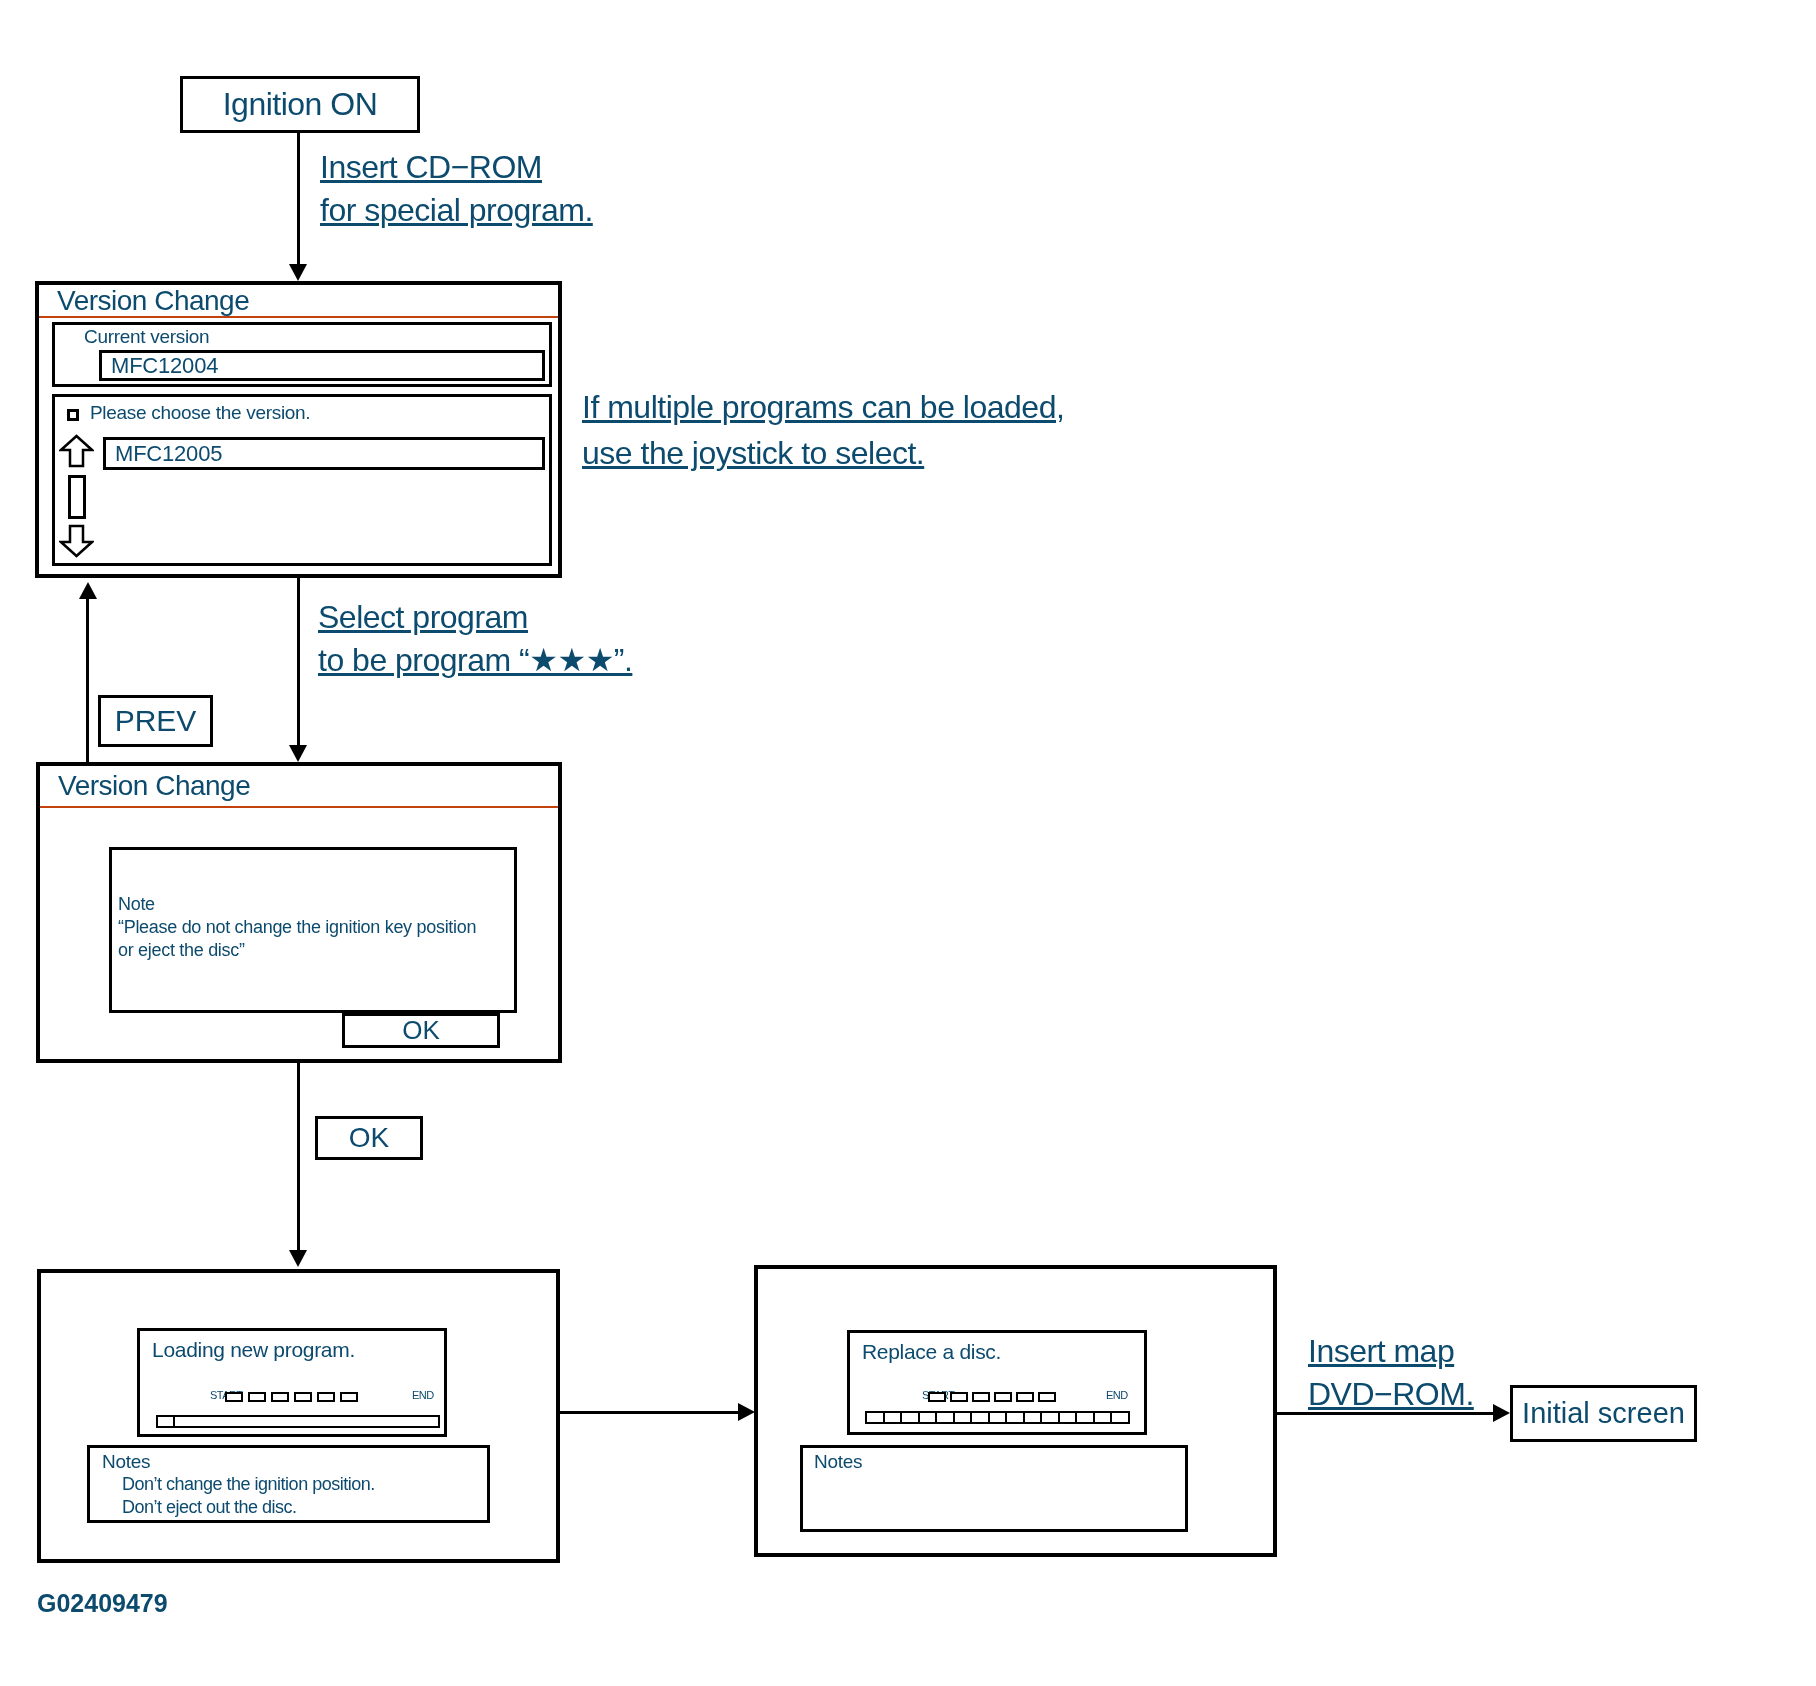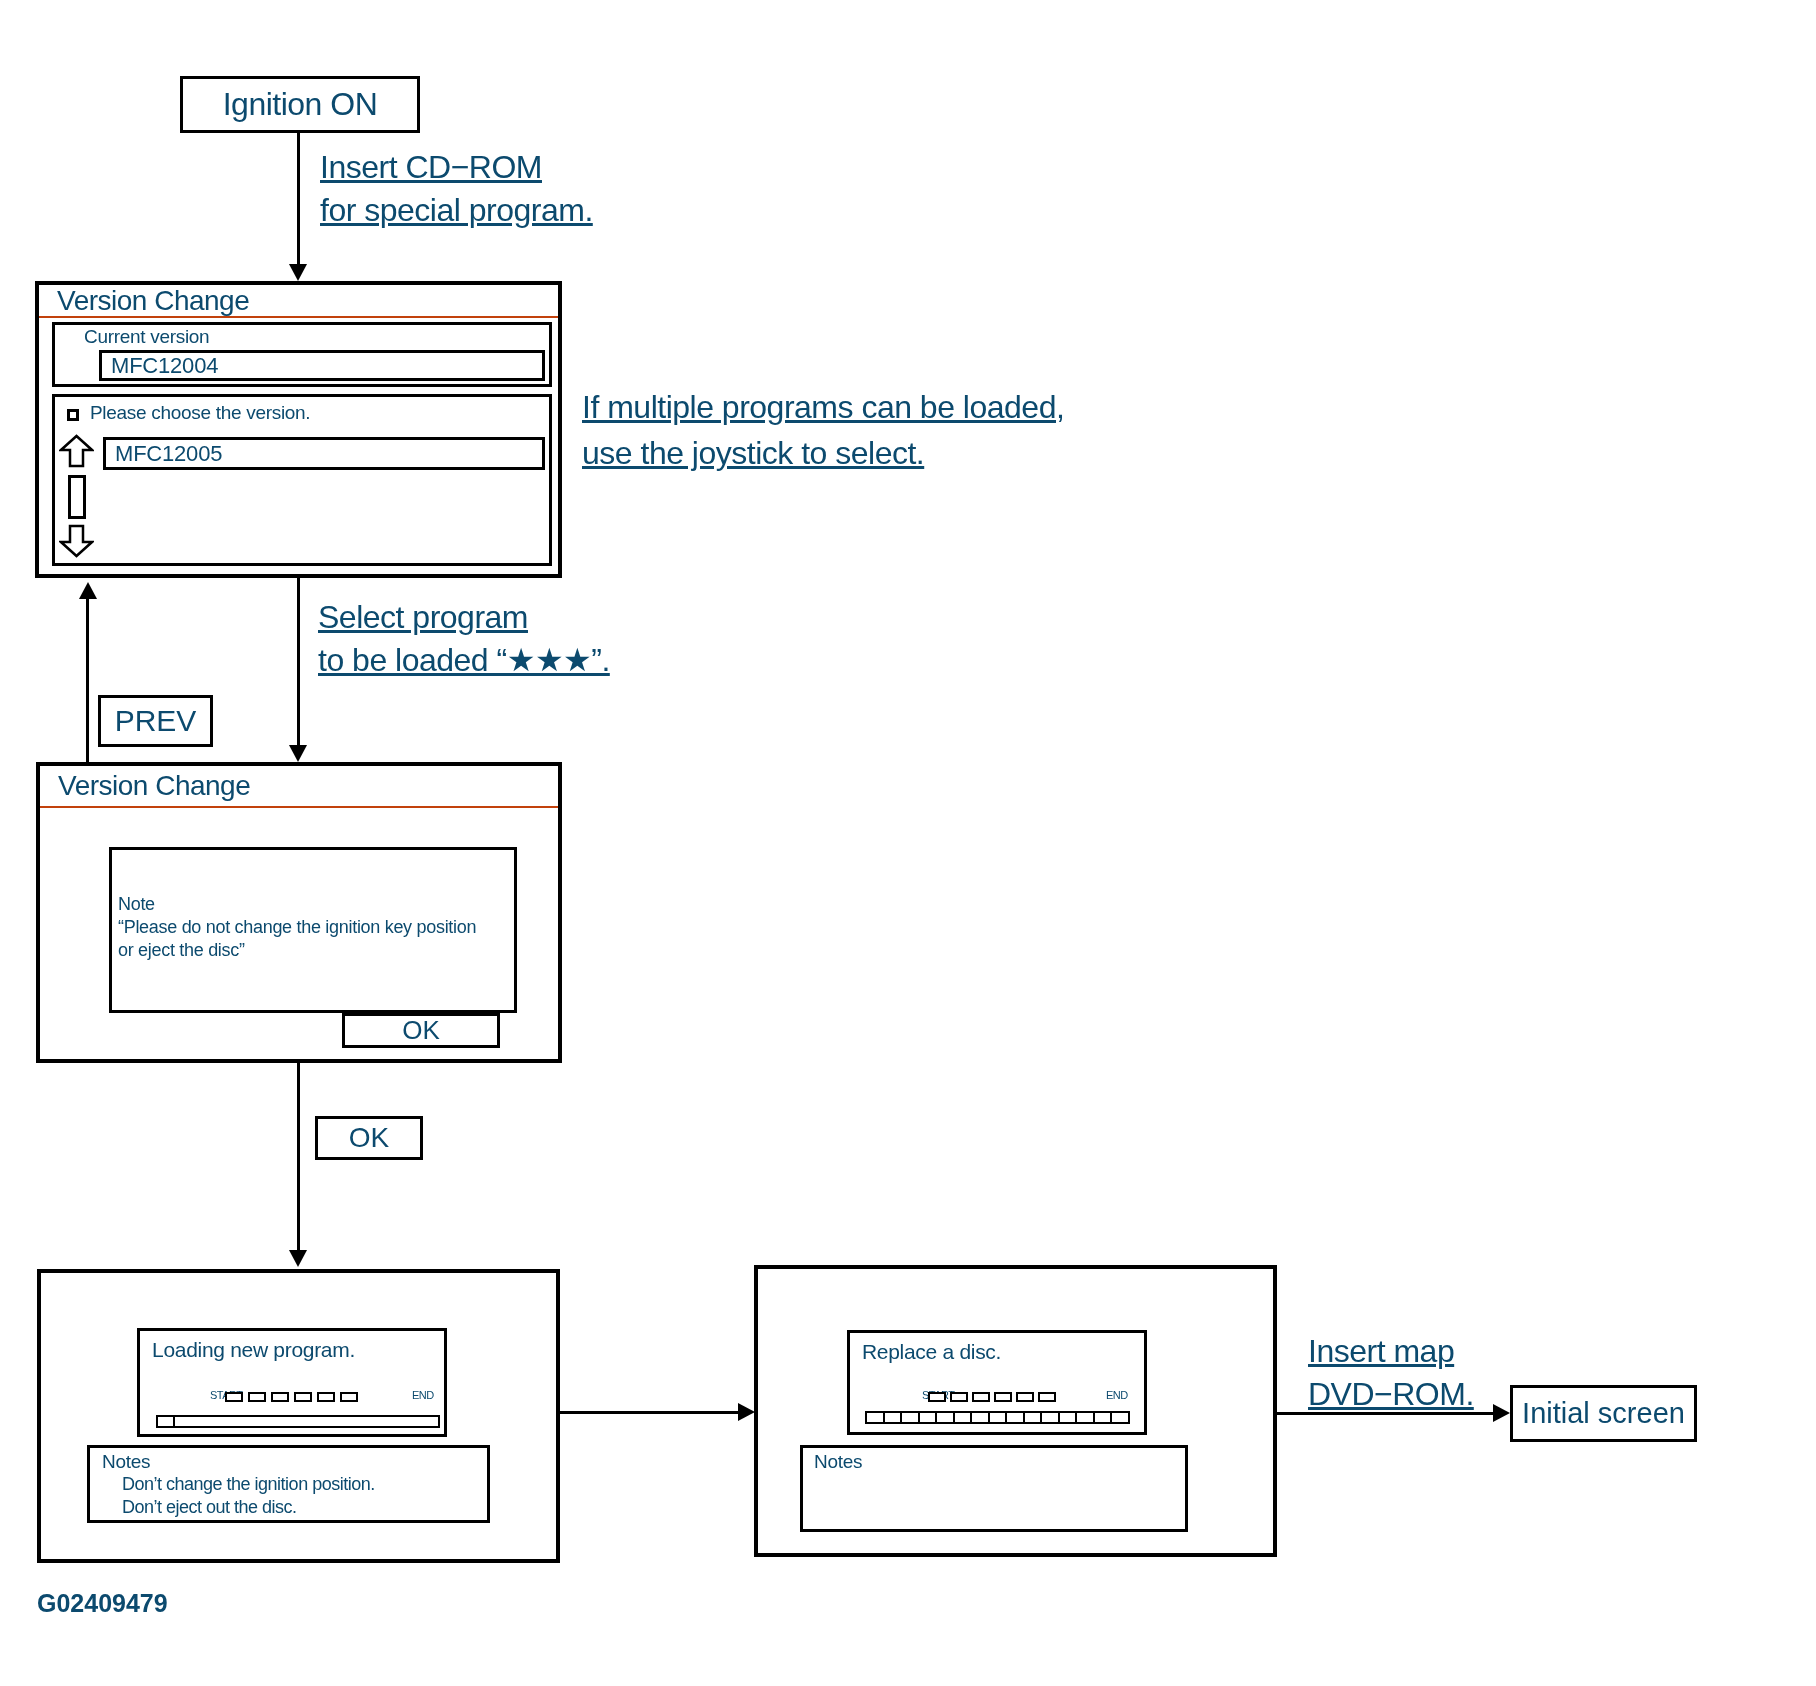--- a/index.html
+++ b/index.html
@@ -80,21 +80,21 @@
 
   <div class="annot" style="left:582px;top:384px;line-height:46px;">
     <div>If multiple programs can be loaded,</div>
     <div>use the joystick to select.</div>
   </div>
 
   <div class="vline" style="left:297px;top:578px;height:167px;"></div>
   <div class="arrow-down" style="left:289px;top:745px;"></div>
   <div class="annot" style="left:318px;top:596px;">
     <div>Select program</div>
-    <div>to be loaded “★★★”.</div>
+    <div>to be program “★★★”.</div>
   </div>
 
   <div class="arrow-up" style="left:79px;top:582px;"></div>
   <div class="vline" style="left:86px;top:598px;height:169px;"></div>
   <div class="abs box center" style="left:98px;top:695px;width:115px;height:52px;font-size:30px;">
     <span>PREV</span>
   </div>
 
   <div class="abs box thick" style="left:36px;top:762px;width:526px;height:301px;">
     <div class="screen-title" style="height:42px;">

